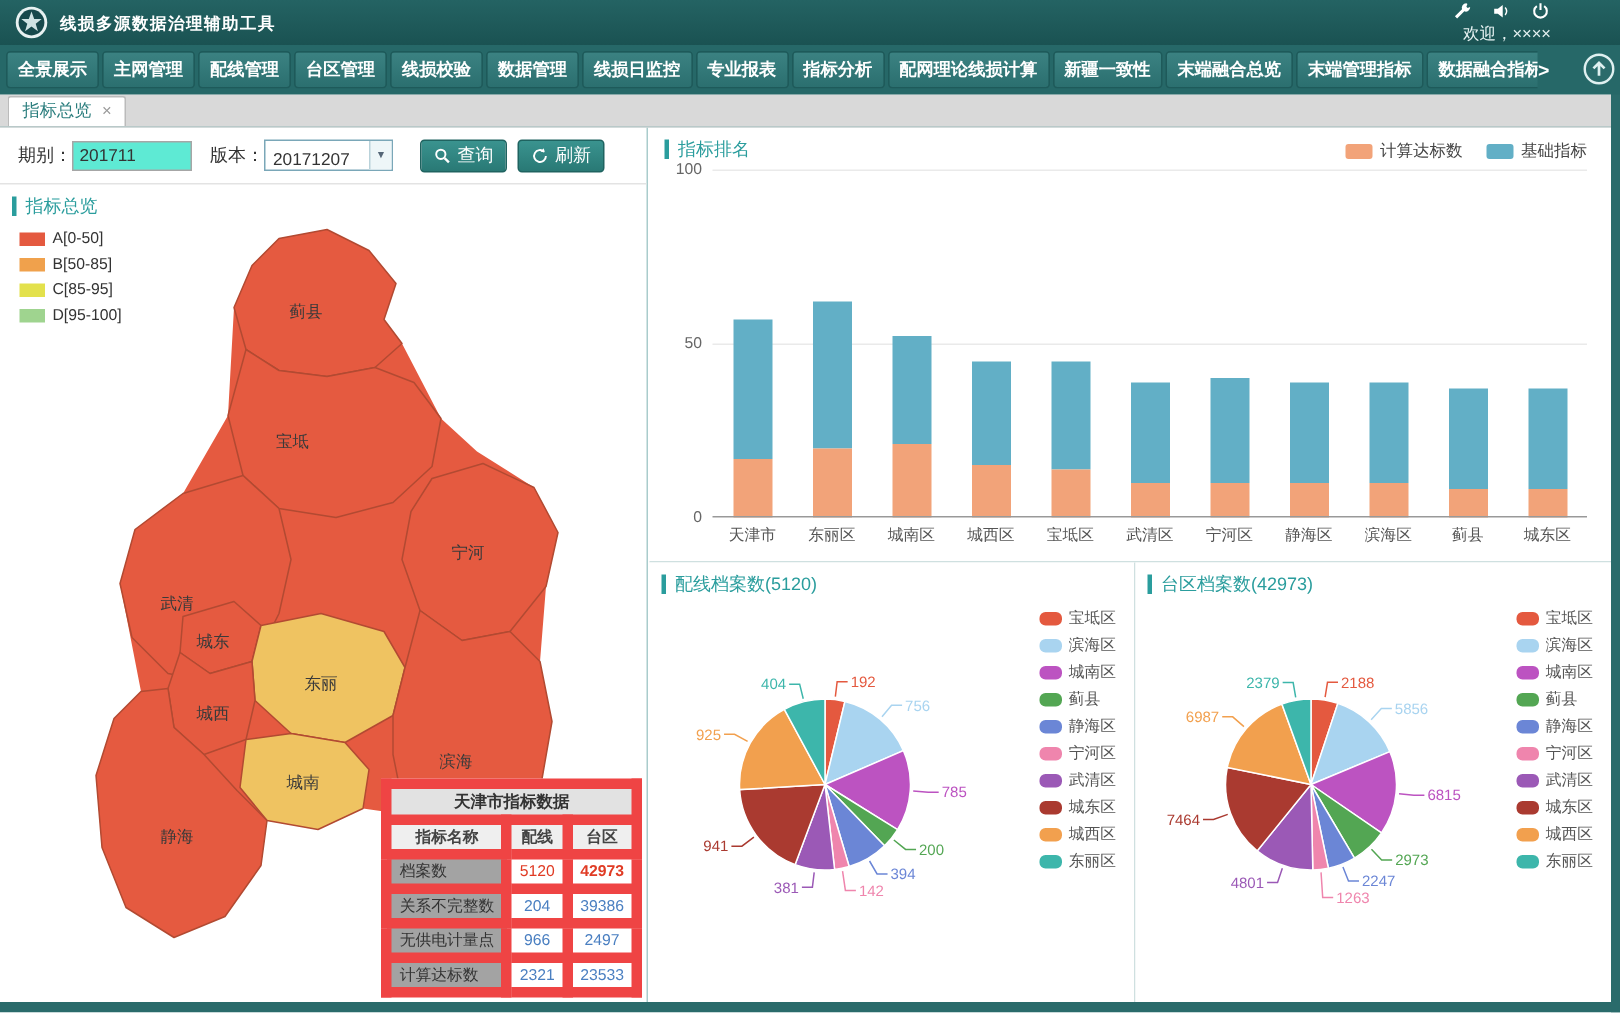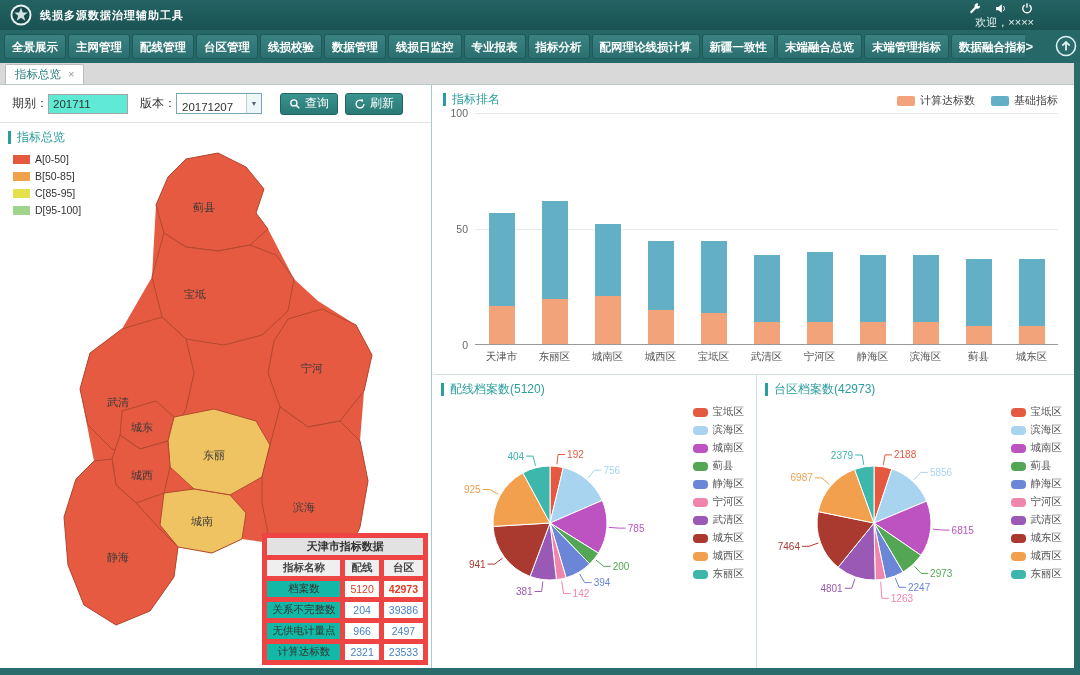--- a/index.html
+++ b/index.html
@@ -42,24 +42,24 @@
 
 .panel-title{position:absolute;font-size:12px;color:#2a9d9d;border-left:3px solid #2a9d9d;padding-left:6px;line-height:13px;white-space:nowrap}
 #overview-title{left:8px;top:46px}
 .map-legend{position:absolute;left:13px;top:68px}
 .lg-row{display:flex;align-items:center;gap:5px;margin-bottom:5px}
 .sw{width:17px;height:9px;display:inline-block}
 .lg-t{font-size:10.5px;color:#333}
 .tianjin-map{position:absolute;left:18px;top:44px}
 
 .stats-table{position:absolute;right:3px;bottom:3px;border-collapse:collapse;font-size:10.5px;background:#fff;z-index:3}
-.stats-table th,.stats-table td{border:5px solid #ef4444;padding:1px 5px;text-align:center;min-width:36px}
+.stats-table th,.stats-table td{border:7px solid #ef4444;padding:1px 5px;text-align:center;min-width:36px}
 .stats-table .tt{background:#e2e2e2;font-weight:bold;font-size:11px;color:#333}
 #stats-head th{background:#efefef;font-weight:bold;color:#444}
-.stats-table .sn{background:#14b8a6;text-align:center;color:#333;min-width:68px}
+.stats-table .sn{background:#a3a3a3;text-align:left;color:#333;min-width:68px}
 
 
 .bar-panel{position:absolute;left:433px;top:0;width:641px;height:290px;border-bottom:1px solid #cfe0e0;background:#fff}
 #bar-title{left:10px;top:8px}
 .bar-legend{position:absolute;right:16px;top:8px;display:flex;gap:16px;align-items:center}
 .bl-item{display:flex;align-items:center;gap:5px;font-size:11px;color:#444;cursor:pointer}
 .bl-sw{width:18px;height:10px;border-radius:2px;display:inline-block}
 .bar-chart{position:absolute;left:42px;top:28px;right:16px;height:232px}
 .gridline{position:absolute;left:0;right:0;height:1px;background:#eaeaea;z-index:0}
 .baseline{position:absolute;left:0;right:0;bottom:0;height:1px;background:#999;z-index:2}

